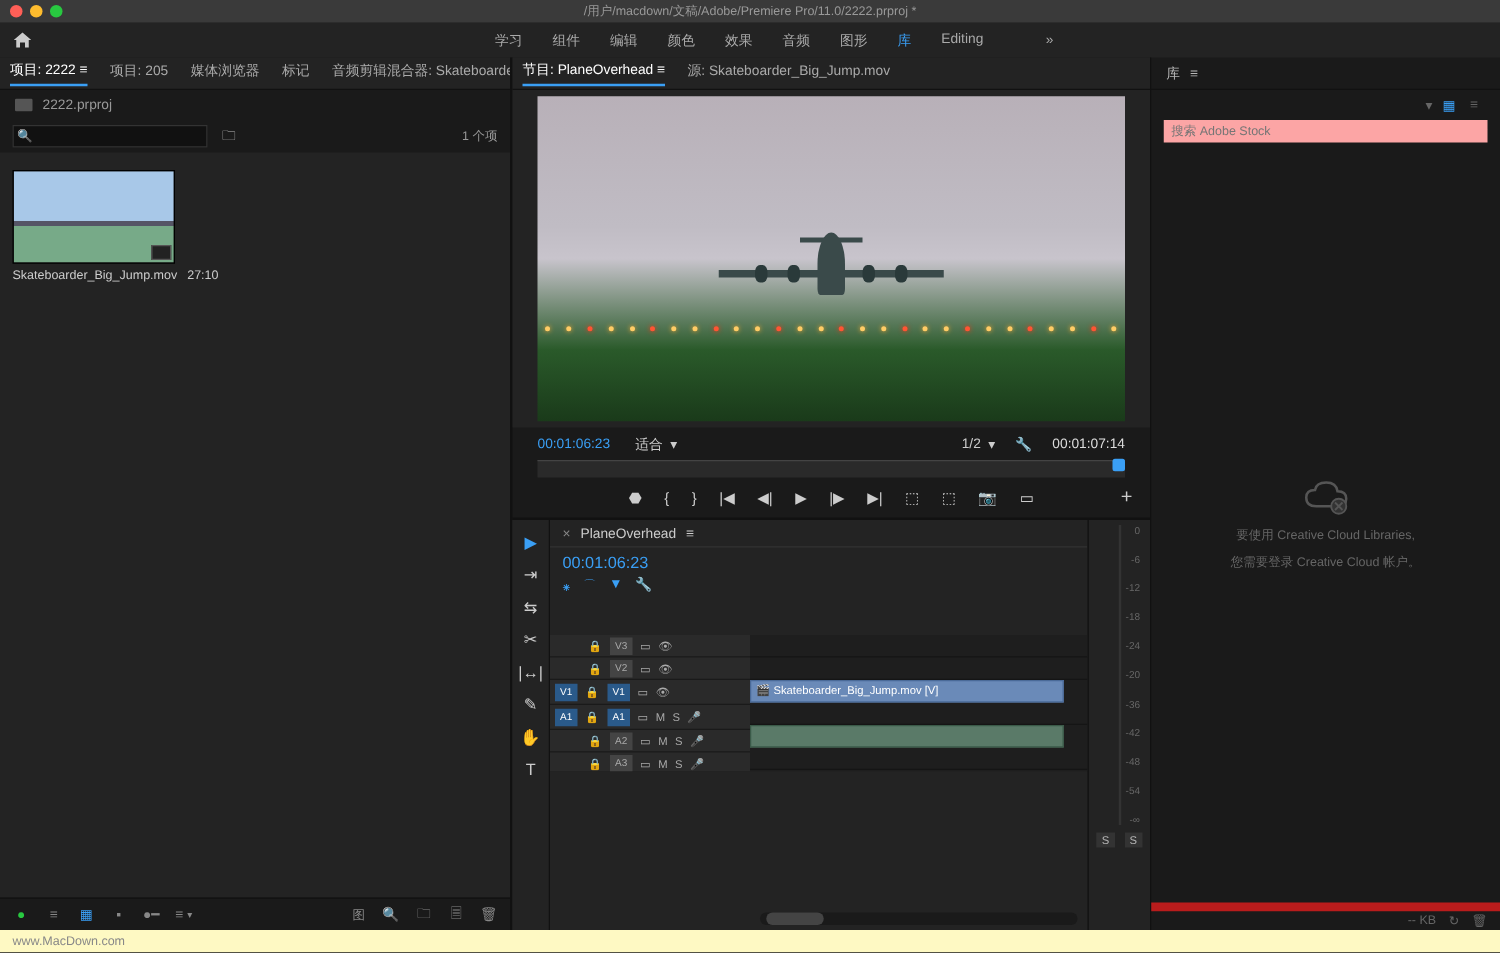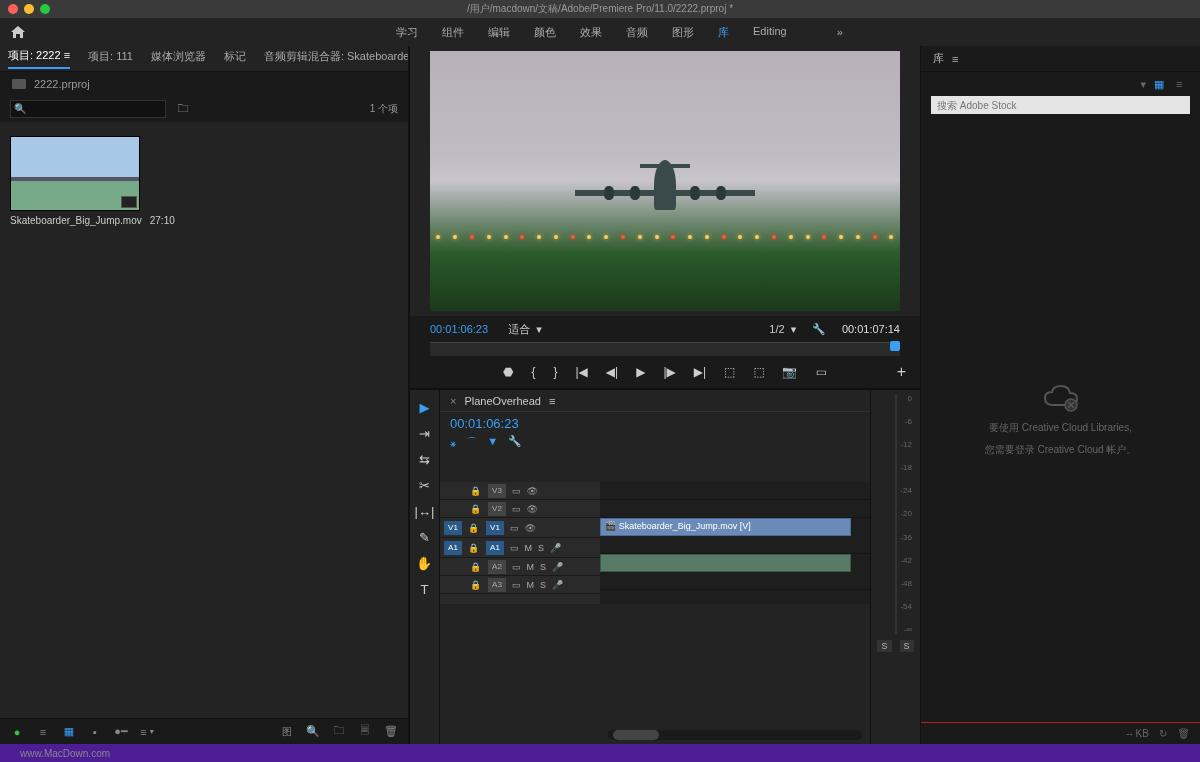--- a/index.html
+++ b/index.html
@@ -93,26 +93,26 @@
 .tl-scroll-thumb { position: absolute; height: 10px; background: #444; border-radius: 5px; }
 .meters-col { width: 50px; border-left: 1px solid #111; background: #232323; padding: 4px; }
 .meter-scale { height: 240px; display: flex; flex-direction: column; justify-content: space-between; font-size: 8px; color: #666; align-items: flex-end; padding-right: 4px; border-left: 2px solid #333; margin-left: 20px; }
 .meter-solo { display: flex; gap: 8px; margin-top: 6px; justify-content: center; font-size: 9px; }
 .meter-solo span { background: #333; padding: 1px 4px; }
 .lib-header { height: 26px; display: flex; align-items: center; padding: 0 12px; gap: 8px; border-bottom: 1px solid #111; }
 .lib-toolbar { height: 24px; display: flex; align-items: center; padding: 0 10px; gap: 8px; color: #666; }
 .lib-toolbar .spacer { flex: 1; }
 .view-btn { width: 14px; height: 12px; cursor: pointer; }
 .lib-search { height: 22px; padding: 0 10px; }
-.lib-search input { width: 100%; height: 18px; background: #e5e5e5; border: none; color: #666; font-size: 10px; padding: 0 6px; }
+.lib-search input { width: 100%; height: 18px; background: #fca5a5; border: none; color: #666; font-size: 10px; padding: 0 6px; }
 .lib-body { flex: 1; display: flex; flex-direction: column; align-items: center; justify-content: center; color: #666; gap: 8px; font-size: 10px; }
 .cloud-icon { width: 40px; height: 30px; color: #555; }
-.lib-footer { height: 22px; border-top: 1px solid #b91c1c; display: flex; align-items: center; padding: 0 10px; gap: 10px; color: #666; font-size: 10px; }
+.lib-footer { height: 22px; border-top: 7px solid #b91c1c; display: flex; align-items: center; padding: 0 10px; gap: 10px; color: #666; font-size: 10px; }
 .lib-footer .spacer { flex: 1; }
-.statusbar { height: 18px; background: #4c1d95; color: #888; font-size: 10px; display: flex; align-items: center; padding: 0 20px; }
+.statusbar { height: 18px; background: #fef9c3; color: #888; font-size: 10px; display: flex; align-items: center; padding: 0 10px; }
 .chev::after { content: '▾'; font-size: 8px; margin-left: 3px; color: #888; }
 .menu-ic { font-size: 10px; }
 svg { display: block; }
 </style>
 </head>
 <body>
 
 <div class="titlebar">
   <div class="traffic-lights">
     <div class="tl red"></div>
@@ -140,21 +140,21 @@
     <span class="ws-tab">Editing</span>
   </div>
   <span class="ws-more">»</span>
 </div>
 
 <div class="main-layout">
 
   <div class="left-col">
     <div class="panel-tabs">
       <span class="panel-tab active"><span>项目: 2222</span>&nbsp;≡</span>
-      <span class="panel-tab">项目: 111</span>
+      <span class="panel-tab">项目: 205</span>
       <span class="panel-tab">媒体浏览器</span>
       <span class="panel-tab">标记</span>
       <span class="panel-tab">音频剪辑混合器: Skateboarder_Big</span>
 
     </div>
     <div class="project-header">
       <span class="bin-icon"></span>
       <span>2222.prproj</span>
     </div>
     <div class="search-row">
@@ -188,20 +188,24 @@
       <span class="pf-icon">🔍</span>
       <span class="pf-icon">🗀</span>
       <span class="pf-icon">🗏</span>
       <span class="pf-icon">🗑</span>
     </div>
   </div>
 
   <div class="mid-col">
 
     <div class="monitor-panel">
+      <div class="panel-tabs">
+        <span class="panel-tab active"><span>节目: PlaneOverhead</span>&nbsp;≡</span>
+        <span class="panel-tab">源: Skateboarder_Big_Jump.mov</span>
+      </div>
       <div class="monitor-view">
         <div class="video-frame">
           <div class="plane">
             <div class="plane-tail"></div>
             <div class="plane-body"></div>
             <div class="plane-wing"></div>
             <div class="plane-eng" style="left:-50px"></div>
             <div class="plane-eng" style="left:-24px"></div>
             <div class="plane-eng" style="left:36px"></div>
             <div class="plane-eng" style="left:62px"></div>

